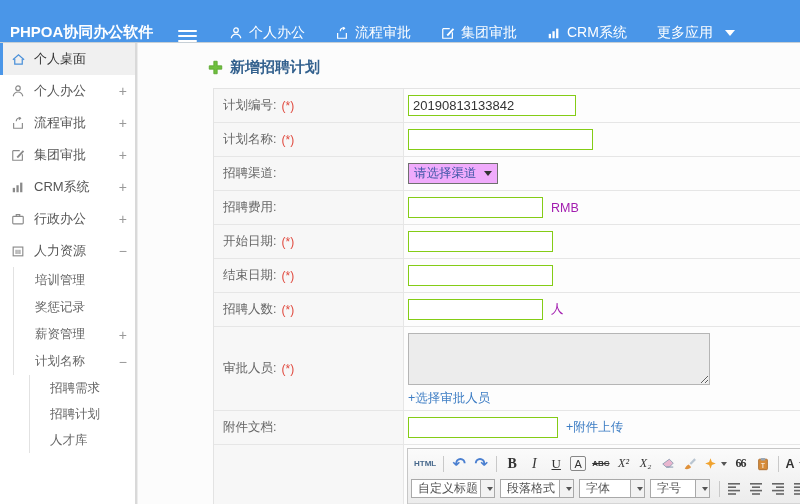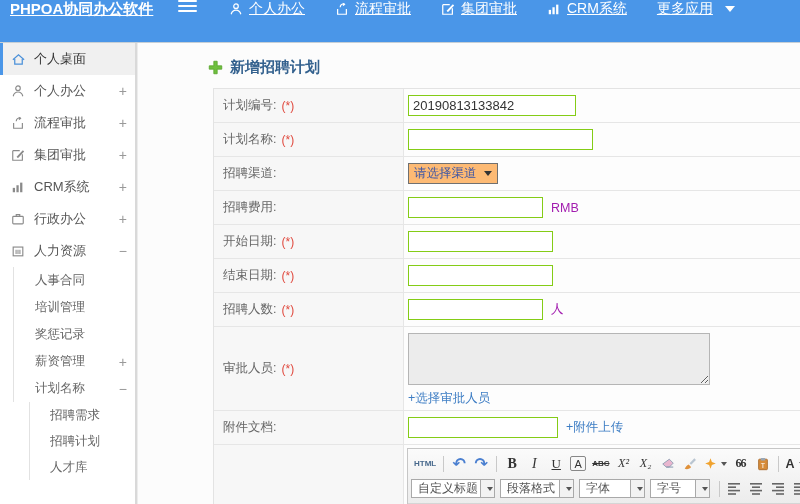--- a/index.html
+++ b/index.html
@@ -3,21 +3,21 @@
 <meta charset="utf-8">
 <style>
   * { box-sizing: border-box; }
   html,body { margin:0; padding:0; }
   body {
     width:800px; height:504px; overflow:hidden; position:relative;
     font-family:"Liberation Sans","DejaVu Sans",sans-serif;
     background:#fff;
   }
   
-  .navbar { height:42px; background:#4a96e8; display:flex; align-items:flex-start; color:#fff;text-decoration:underline; }
+  .navbar { height:42px; background:#4a96e8; display:flex; align-items:flex-end; color:#fff; }
   .brand { font-size:15px; font-weight:bold; padding-left:10px; width:178px; white-space:nowrap; }
   .hamburger { width:19px; display:flex; flex-direction:column; gap:3px; cursor:pointer; }
   .hamburger i { display:block; height:2px; background:#fff; border-radius:1px; }
   .nav-items { display:flex; align-items:center; margin-left:32px; }
   .nav-item { display:flex; align-items:center; gap:6px; font-size:14px; color:#fff; cursor:pointer; margin-right:30px; white-space:nowrap; }
   .nav-item svg { display:block; }
   .nav-caret { width:0; height:0; border-left:5px solid transparent; border-right:5px solid transparent; border-top:6px solid #fff; margin-left:6px; }
   
   .page-body { display:flex; height:462px; border-top:1px solid #c6cfd6; }
   .sidebar { width:137px; background:#fff; border-right:2px solid #d9d9d9; overflow:hidden; flex:none; }
@@ -35,21 +35,21 @@
   .title-text { font-size:15px; font-weight:bold; color:#33618e; margin-left:7px; }
   
   .form-table { margin-left:75px; width:700px; border:1px solid #e3e3e3; border-bottom:none; background:#fff; }
   .f-row { display:flex; border-bottom:1px solid #e6e6e6; min-height:34px; }
   .f-label { width:190px; flex:none; background:#f7f7f7; border-right:1px solid #e6e6e6; display:flex; align-items:center; padding-left:9px; font-size:12.5px; color:#666; }
   .req { color:#e04a3f; margin-left:5px; font-size:12px; }
   .f-value { flex:1; display:flex; align-items:center; padding-left:4px; background:#fdfdfd; }
   .f-input { height:21px; border:1px solid #84cc16; background:#fff; font-size:13px; color:#333; padding:1px 4px; font-family:inherit; }
   .w168{width:168px} .w185{width:185px} .w135{width:135px} .w145{width:145px} .w150{width:150px}
   .suffix { font-size:12.5px; color:#a21caf; margin-left:8px; }
-  .channel-select { display:flex; align-items:center; border:1px solid #707070; background:#fdba74; height:21px; padding:0 5px; font-size:12.5px; color:#3c55a5; cursor:pointer; }
+  .channel-select { display:flex; align-items:center; border:1px solid #707070; background:#f0abfc; height:21px; padding:0 5px; font-size:12.5px; color:#3c55a5; cursor:pointer; }
   .channel-caret { width:0; height:0; border-left:4px solid transparent; border-right:4px solid transparent; border-top:5px solid #333; margin-left:7px; }
   .f-value.col { flex-direction:column; align-items:flex-start; justify-content:flex-start; padding:6px 0 3px 4px; }
   .approver-box { width:302px; height:52px; background:#ececec; border:1px solid #b5b5b5; resize:both; font-family:inherit; }
   .link { font-size:12.5px; color:#3d7dc4; text-decoration:none; cursor:pointer; white-space:nowrap; }
   .f-value.col .link { margin-top:5px; }
   .f-value .link.inline { margin-left:8px; }
   
   .f-row.ed-row-wrap { height:110px; border-bottom:none; }
   .f-value.ed-cell { padding:3px 0 0 3px; align-items:flex-start; }
   .editor { border:1px solid #c6c6c6; background:#fff; width:660px; }
@@ -198,24 +198,20 @@
       <span class="sicon">
           <svg width="14" height="14" viewBox="0 0 16 16">
             <rect x="2.5" y="3.5" width="11" height="10" fill="none" stroke="#8a8a8a" stroke-width="1.3"></rect>
             <path d="M5.8 6.5v5M8 6.5v5M10.2 6.5v5" stroke="#8a8a8a" stroke-width="1.2" fill="none"></path>
           </svg>
         </span>
       <span class="slabel">人力资源</span>
       <span class="sexpand">−</span>
     </div>
     <div class="side-item lvl1">
-      <span class="slabel">人事合同</span>
-      <span class="sexpand"></span>
-    </div>
-    <div class="side-item lvl1">
       <span class="slabel">培训管理</span>
       <span class="sexpand"></span>
     </div>
     <div class="side-item lvl1">
       <span class="slabel">奖惩记录</span>
       <span class="sexpand"></span>
     </div>
     <div class="side-item lvl1">
       <span class="slabel">薪资管理</span>
       <span class="sexpand">+</span>

